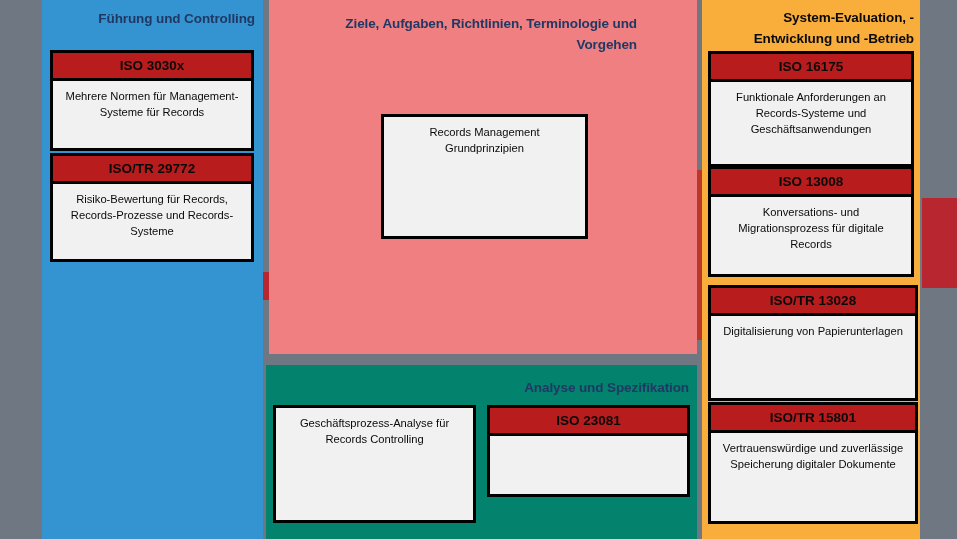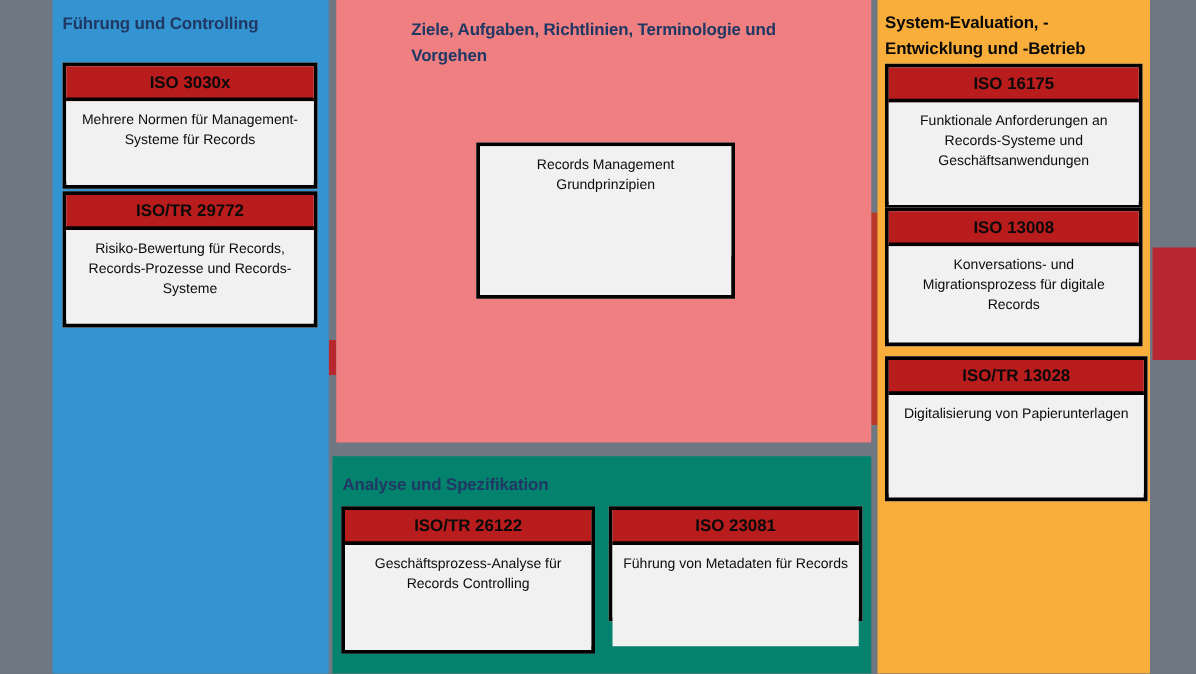--- a/index.html
+++ b/index.html
@@ -50,21 +50,21 @@
     left: 702px; top: 0px; width: 218px; height: 539px;
     background: #f9ae3b;
   }
   #panel-analysis {
     left: 266px; top: 365px; width: 431px; height: 174px;
     background: #03826e;
   }
 
   
   .panel-heading {
-    text-align: left;
+    text-align: right;
     font-weight: bold;
     font-size: 13.5px;
     line-height: 1.55;
     letter-spacing: -0.1px;
   }
   #heading-leadership {
     color: #1f3864;
     padding: 9px 8px 0 8px;
   }
   #heading-goals {
@@ -192,32 +192,34 @@
     </div>
   </div>
 
   <div class="card" id="card-iso13028">
     <div class="card-title">ISO/TR 13028</div>
     <div class="card-body">
       <span>Digitalisierung von Papierunterlagen</span>
     </div>
   </div>
 
+  <div class="card" id="card-iso15801">
+    <div class="card-title">ISO/TR 15801</div>
+    <div class="card-body">
+      <span>Vertrauenswürdige und zuverlässige Speicherung digitaler Dokumente</span>
+    </div>
+  </div>
 
   <div class="panel" id="panel-analysis">
     <div class="panel-heading" id="heading-analysis">Analyse und Spezifikation</div>
   </div>
 
   <div class="card" id="card-iso26122">
-    <div class="card-title">ISO/TR 26122</div>
     <div class="card-body">
       <span>Geschäftsprozess-Analyse für Records Controlling</span>
     </div>
   </div>
 
   <div class="card" id="card-iso23081">
     <div class="card-title">ISO 23081</div>
-    <div class="card-body">
-      <span>Führung von Metadaten für Records</span>
-    </div>
   </div>
 
 </div>
 
 </body></html>

